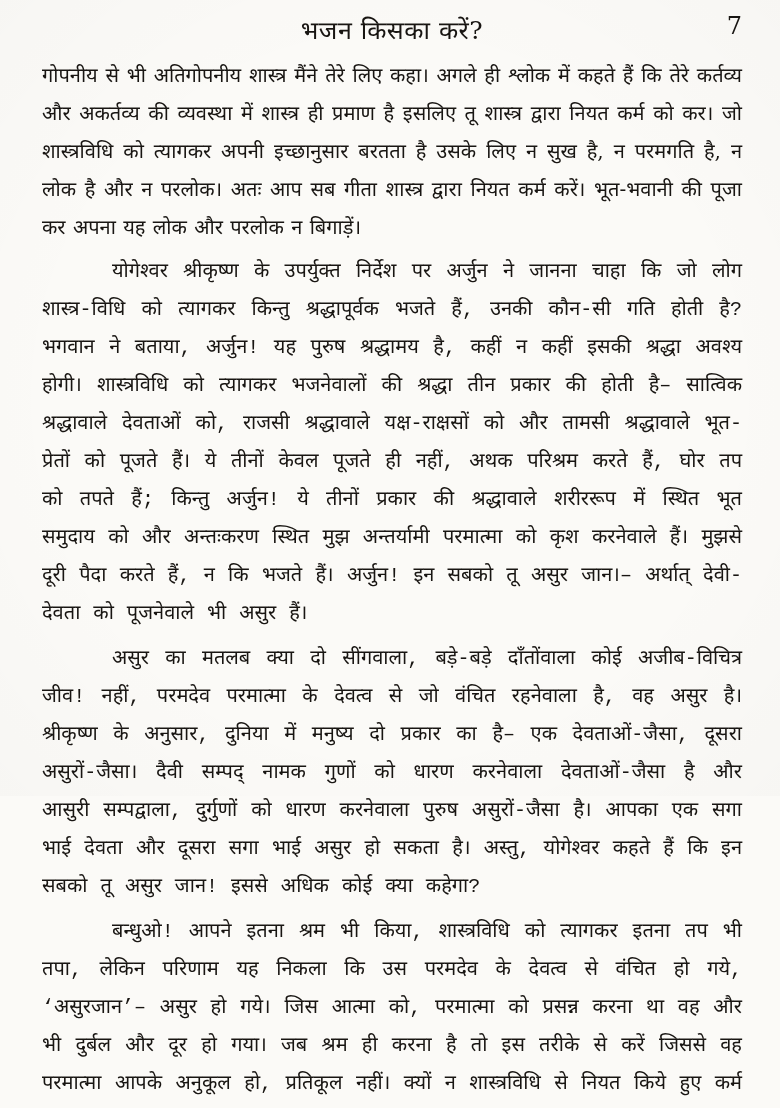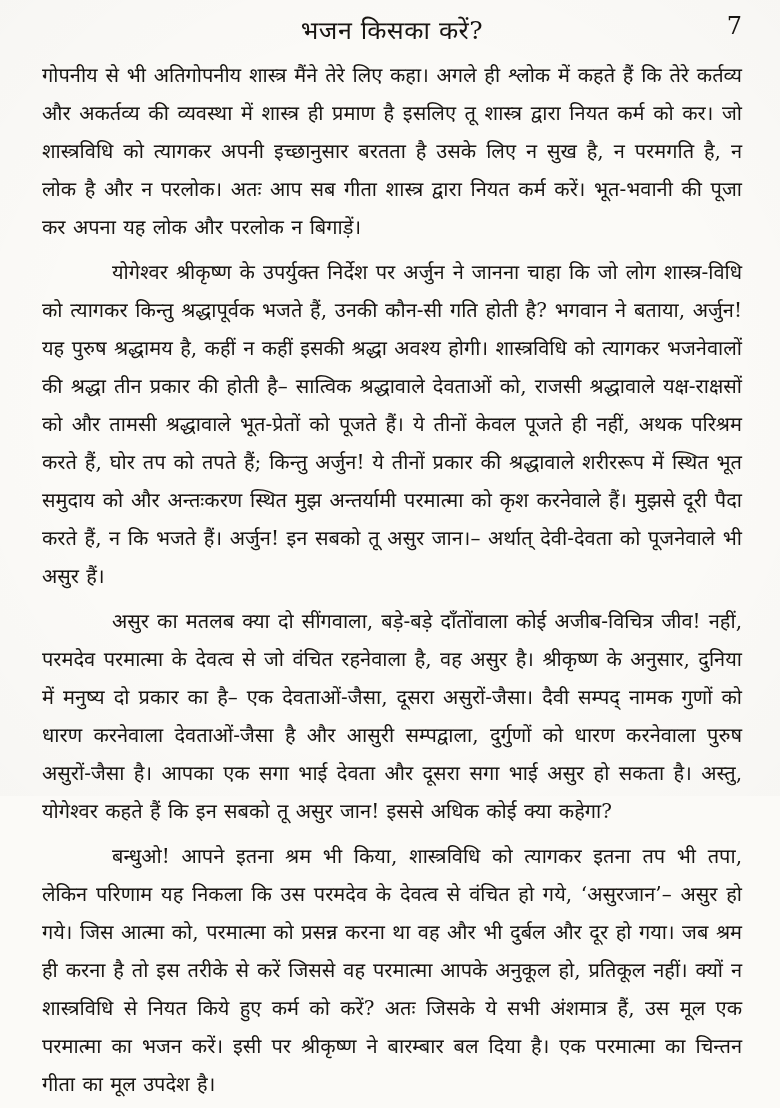--- a/index.html
+++ b/index.html
@@ -52,20 +52,21 @@
   .para{
     margin:0;
     font-size:20px;
     line-height:38px;
     text-align:justify;
     text-justify:inter-word;
     word-spacing:1px;
   }
   .para + .para{
     margin-top:7px;
+    font-family:Liberation Mono, monospace;
   }
   .para.indent{
     text-indent:70px;
   }
 </style>
 </head>
 <body>
 
 <div class="page">
   <header class="page-header">

